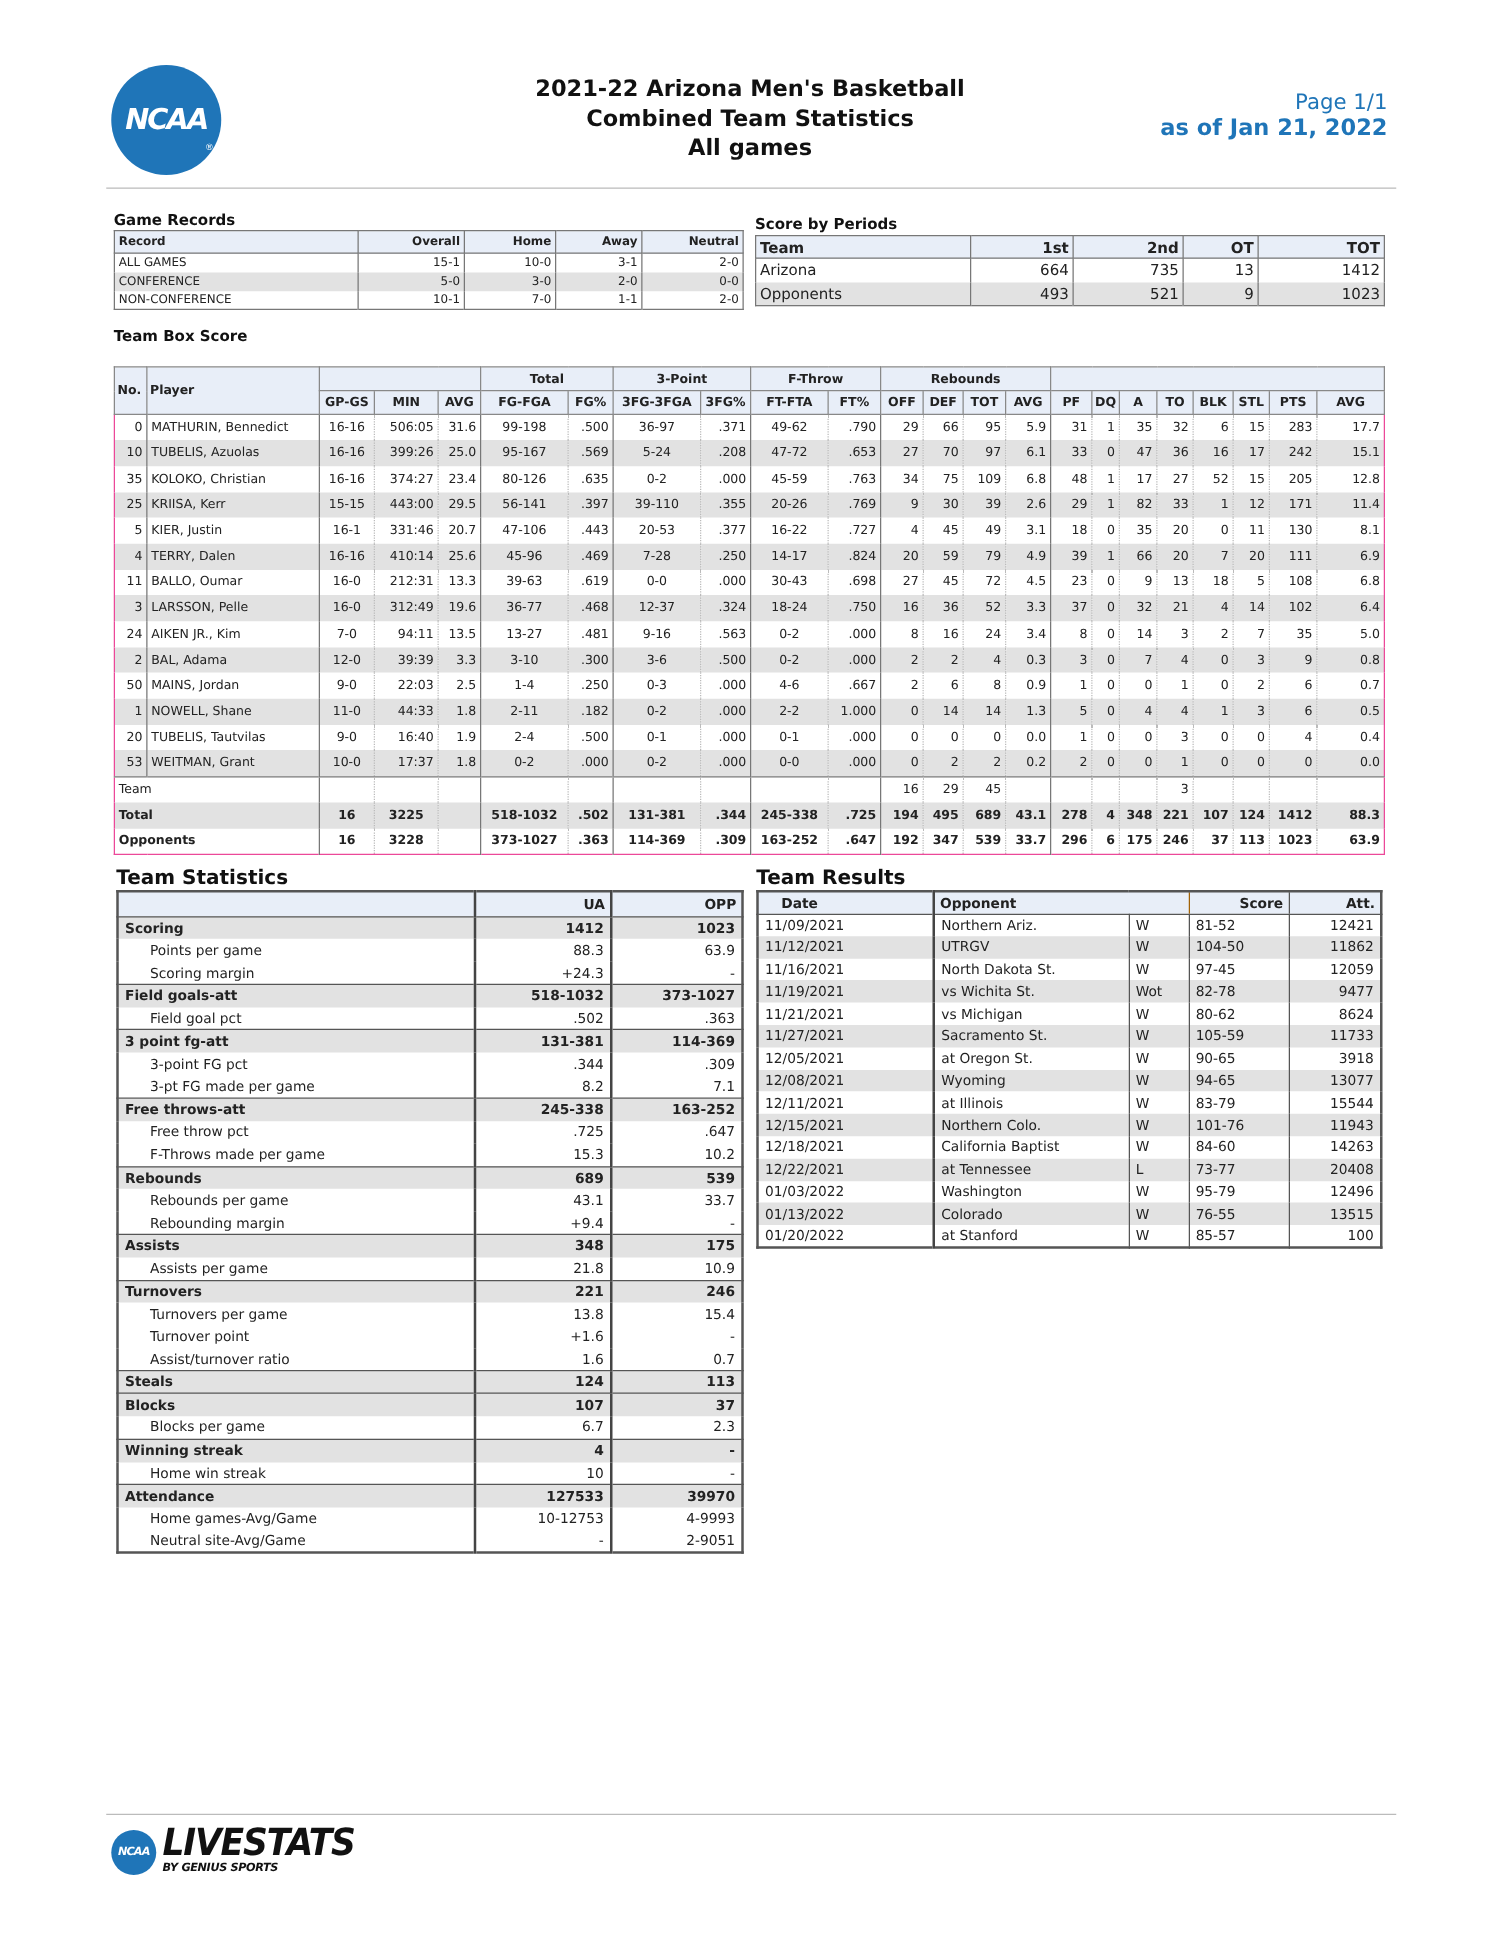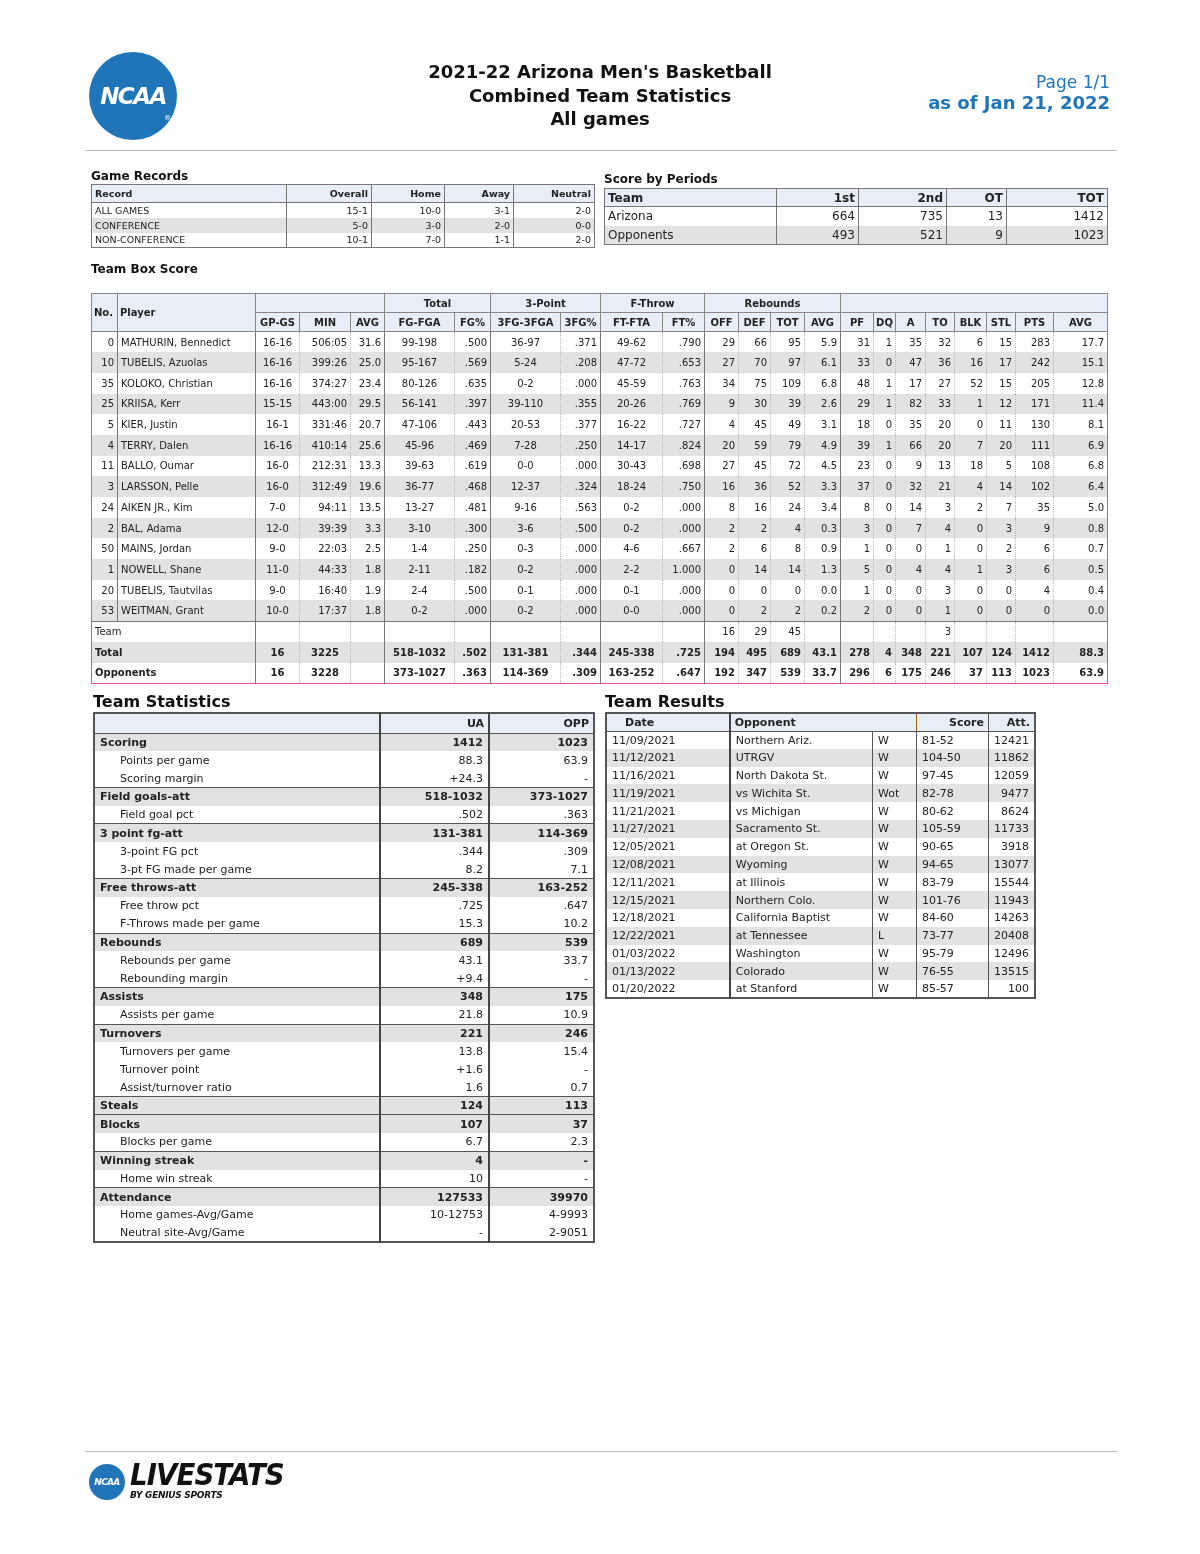--- a/index.html
+++ b/index.html
@@ -44,21 +44,21 @@
   .ts { left: 93px; top: 712px; width: 502px; font-size: 11px; border: 2px solid #555; }
   .ts th { background: #e8eef8; text-align: right; font-weight: bold; padding: 0 4px; height: 20px; border-bottom: 1px solid #555; }
   .ts td { padding: 0 5px; text-align: right; height: 18.2px; }
   .ts td.lbl { text-align: left; margin-left: 36px; }
   .ts td.v1 { border-left: 2px solid #444; }
   .ts td.v2 { border-left: 2px solid #444; }
   .ts th.v1, .ts th.v2 { border-left: 2px solid #444; }
   .ts tr.head td { background: #e2e2e2; font-weight: bold; border-top: 1px solid #555; }
   .ts tr.sub td.lbl { padding-left: 25px; }
   
-  .tr { left: 605px; top: 712px; width: 431px; font-size: 11px; border: 2px solid #555; }
+  .tr { left: 605px; top: 712px; width: 501px; font-size: 11px; border: 2px solid #555; }
   .tr th { background: #e8eef8; font-weight: bold; padding: 0 4px; height: 18px; border-bottom: 1px solid #555; text-align: left; }
   .tr th.r { text-align: right; }
   .tr td { padding: 0 5px; height: 17.8px; }
   .tr td.date { }
   .tr td.bl { border-left: 1px solid #555; }
   .tr td.bl2 { border-left: 2px solid #444; }
   .tr td.r { text-align: right; }
   .tr tbody tr:nth-child(even) td { background: #e2e2e2; }
   .footer-logo { position: absolute; left: 89px; top: 1464px; width: 36px; height: 36px; border-radius: 50%; background: #1f75b8; display: flex; align-items: center; justify-content: center; }
   .footer-logo span { color: #fff; font-weight: bold; font-style: italic; font-size: 9px; letter-spacing: -0.7px; }

